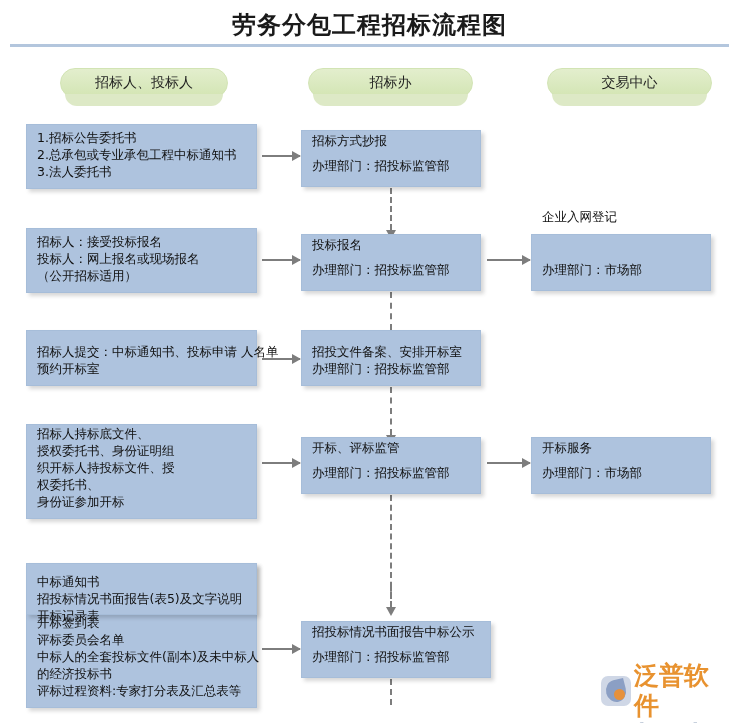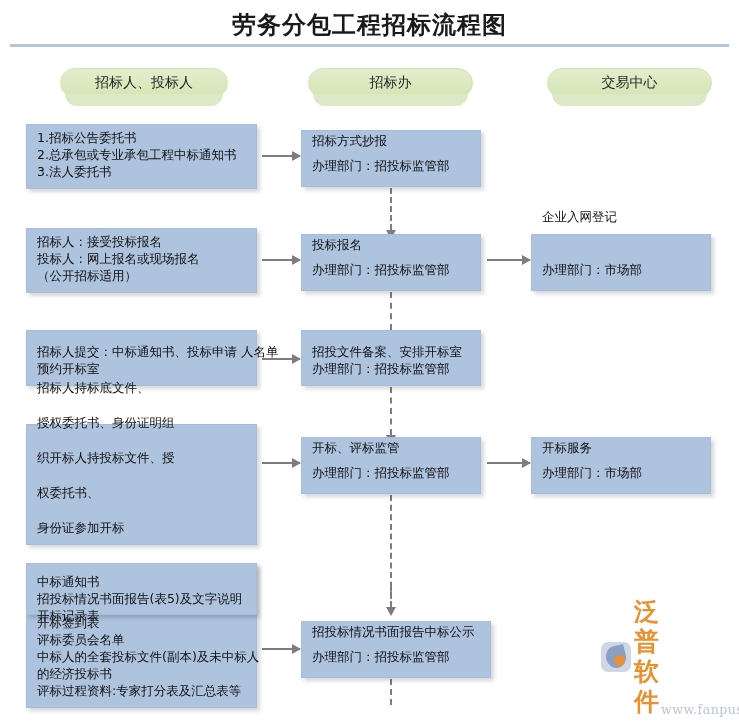--- a/index.html
+++ b/index.html
@@ -125,22 +125,22 @@
 
   
   #watermark {
     position: absolute;
     right: 6px;
     bottom: 6px;
     width: 132px;
     height: 56px;
     z-index: 6;
     display: flex;
-    flex-direction: row;
-    align-items: flex-end;
+    flex-direction: column;
+    align-items: center;
   }
   #wm-row { display: flex; align-items: center; gap: 3px; }
   #wm-mark {
     width: 30px; height: 30px;
     border-radius: 7px;
     background: #cfd7e6;
     position: relative;
     overflow: hidden;
     flex: none;
   }
@@ -239,21 +239,21 @@
 
   <div class="h-arrow" style="left:262px; top:358px; width:38px;"></div>
 
   <div class="node" style="left:301px; top:330px; width:180px; height:56px;">
     <span class="ln">招投文件备案、安排开标室</span>
     <span class="ln">办理部门：招投标监管部</span>
   </div>
 
   <div class="v-arrow" style="left:390px; top:387px; height:48px;"></div>
 
-  <div class="node" style="left:26px; top:424px; width:231px; height:121px;gap:18px;">
+  <div class="node" style="left:26px; top:424px; width:231px; height:95px;">
     <span class="ln">招标人持标底文件、</span>
     <span class="ln">授权委托书、身份证明组</span>
     <span class="ln">织开标人持投标文件、授</span>
     <span class="ln">权委托书、</span>
     <span class="ln">身份证参加开标</span>
   </div>
 
   <div class="h-arrow" style="left:262px; top:462px; width:38px;"></div>
 
   <div class="node spaced" style="left:301px; top:437px; width:180px; height:57px;">

